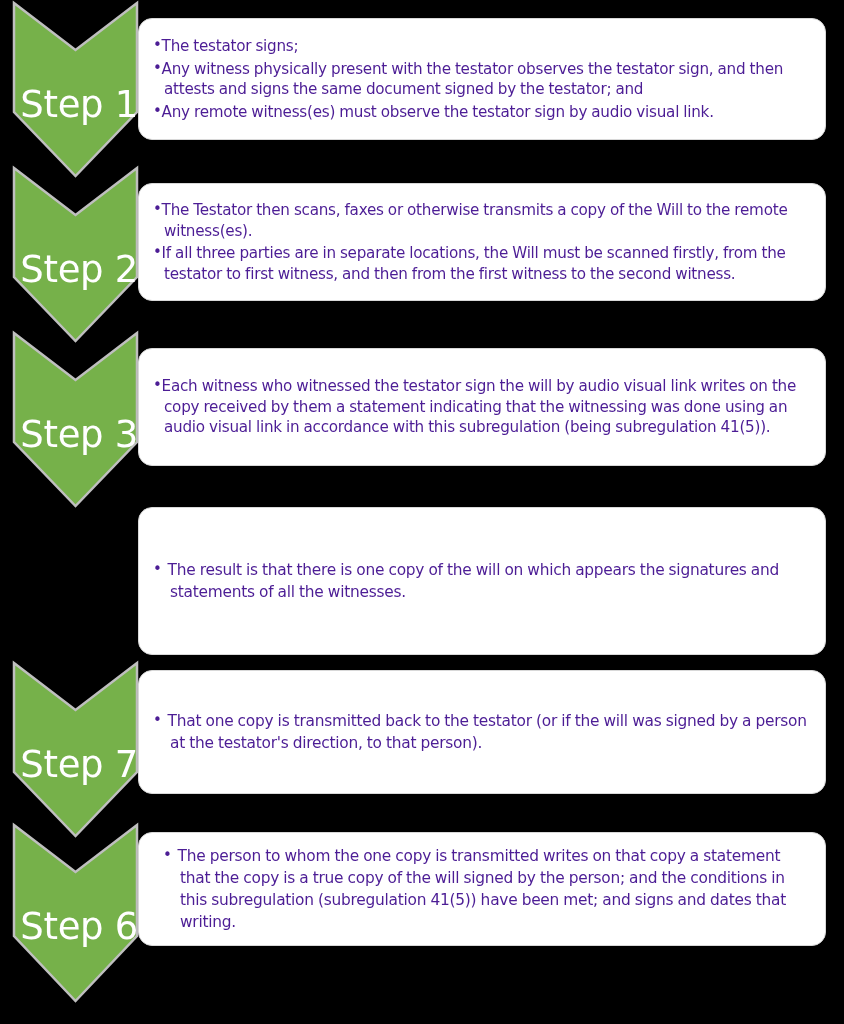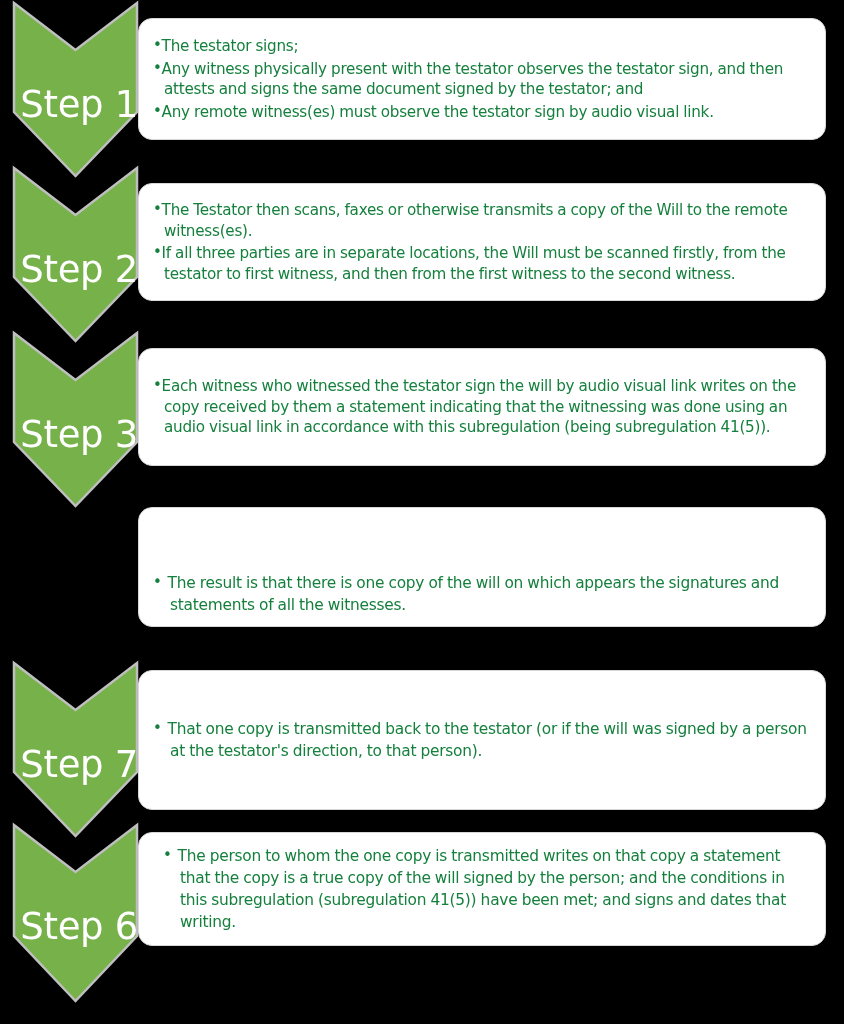--- a/index.html
+++ b/index.html
@@ -78,21 +78,21 @@
   }
 
   .bullets {
     list-style: none;
     margin: 0;
     padding: 0;
   }
 
   .bullet-item {
     position: relative;
-    color: #15803d;
+    color: #4c1d95;
     font-family: "DejaVu Sans", sans-serif;
     font-size: 15.2px;
     line-height: 20.5px;
     padding-left: 12px;
     text-indent: -12px;
     margin-bottom: 2px;
     letter-spacing: -0.25px;
     word-spacing: -0.4px;
   }
 
@@ -127,22 +127,22 @@
   #row-4 { top: 497px; }
   #row-5 { top: 662px; }
   #row-6 { top: 824px; }
 
   #row-6 .arrow { height: 178px; }
   #row-6 .arrow svg { height: 178px; }
 
   #card-1 { top: 16px; height: 122px; }
   #card-2 { top: 16px; height: 118px; }
   #card-3 { top: 16px; height: 118px; }
-  #card-4 { top: 10px; height: 120px; justify-content: flex-end; }
-  #card-5 { top: 8px; height: 140px; }
+  #card-4 { top: 10px; height: 148px; }
+  #card-5 { top: 8px; height: 124px; }
   #card-6 { top: 8px; height: 114px; padding-left: 24px; }
 </style>
 </head>
 <body>
 
 <div id="flow">
 
   <div class="step-row" id="row-1">
     <div class="arrow">
       <svg viewBox="0 0 125 175" preserveAspectRatio="none" aria-hidden="true">

